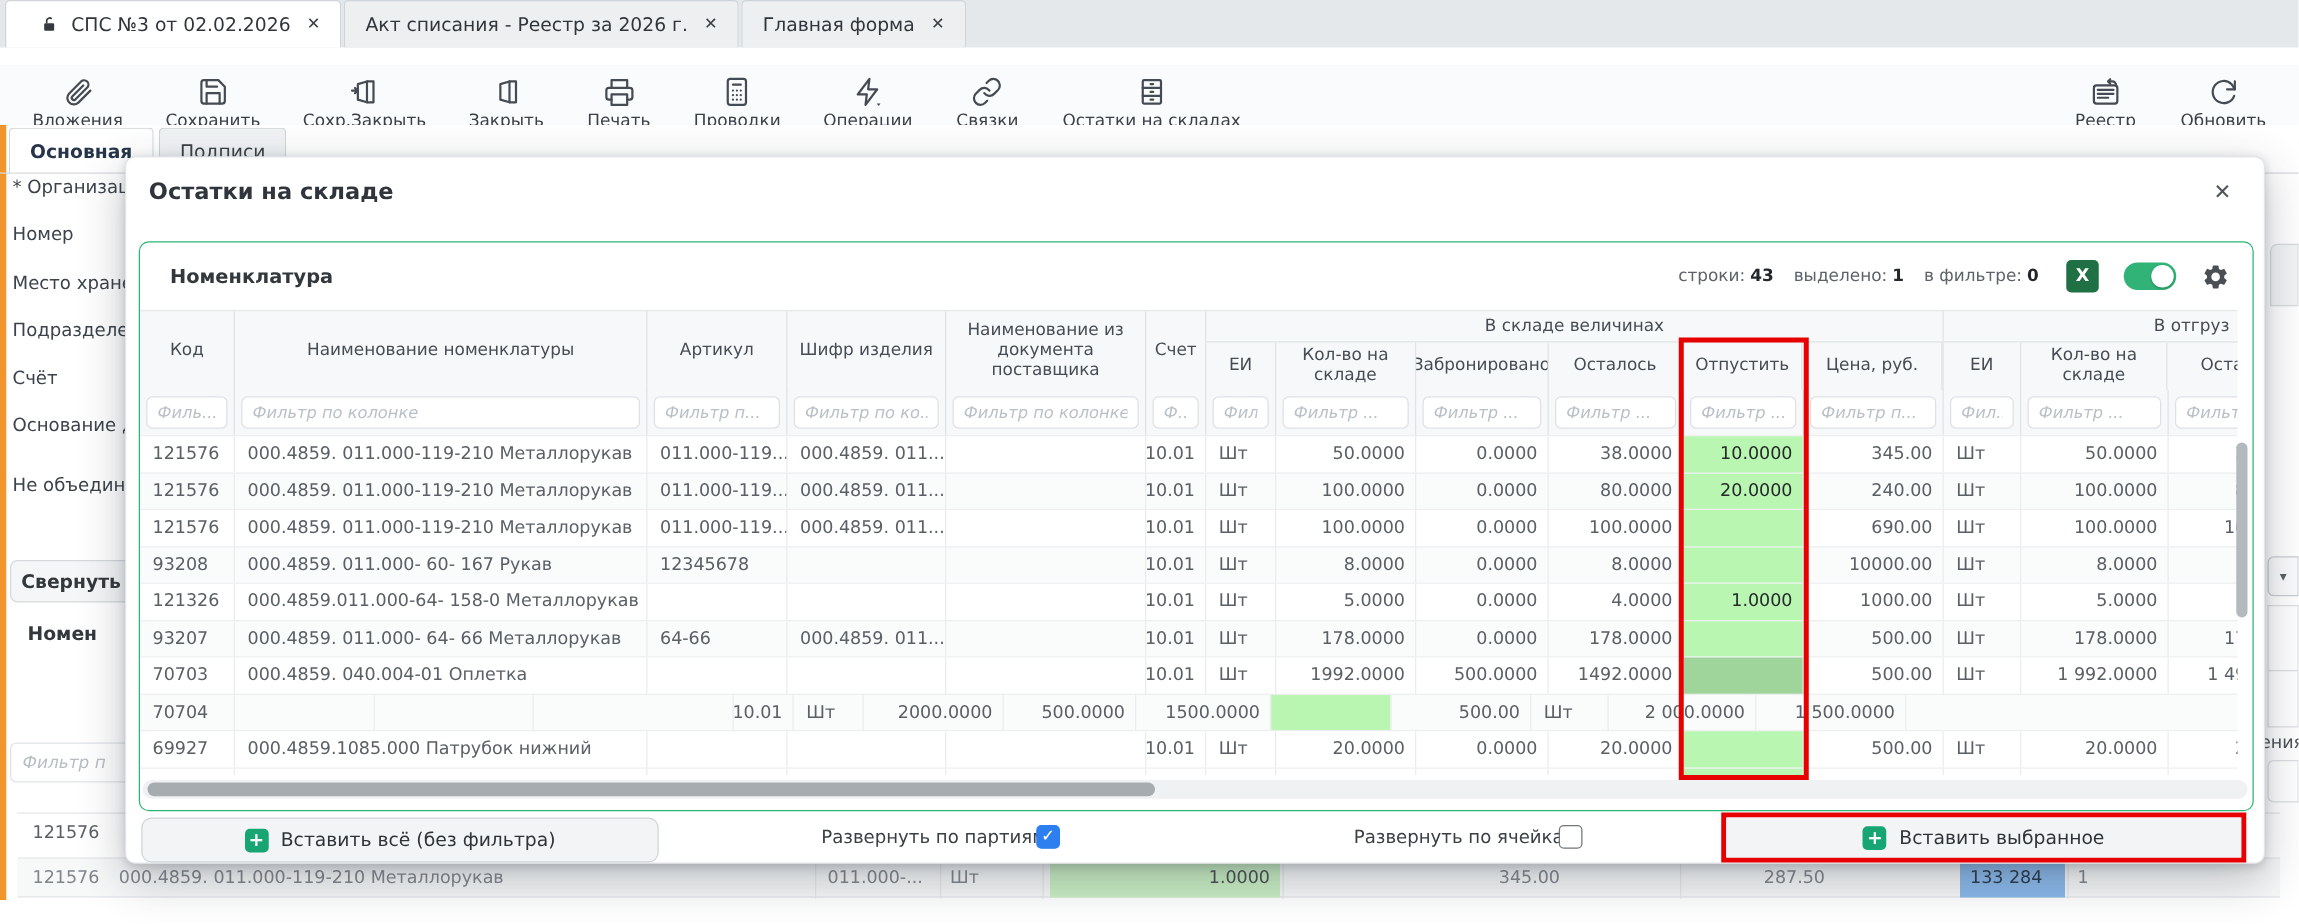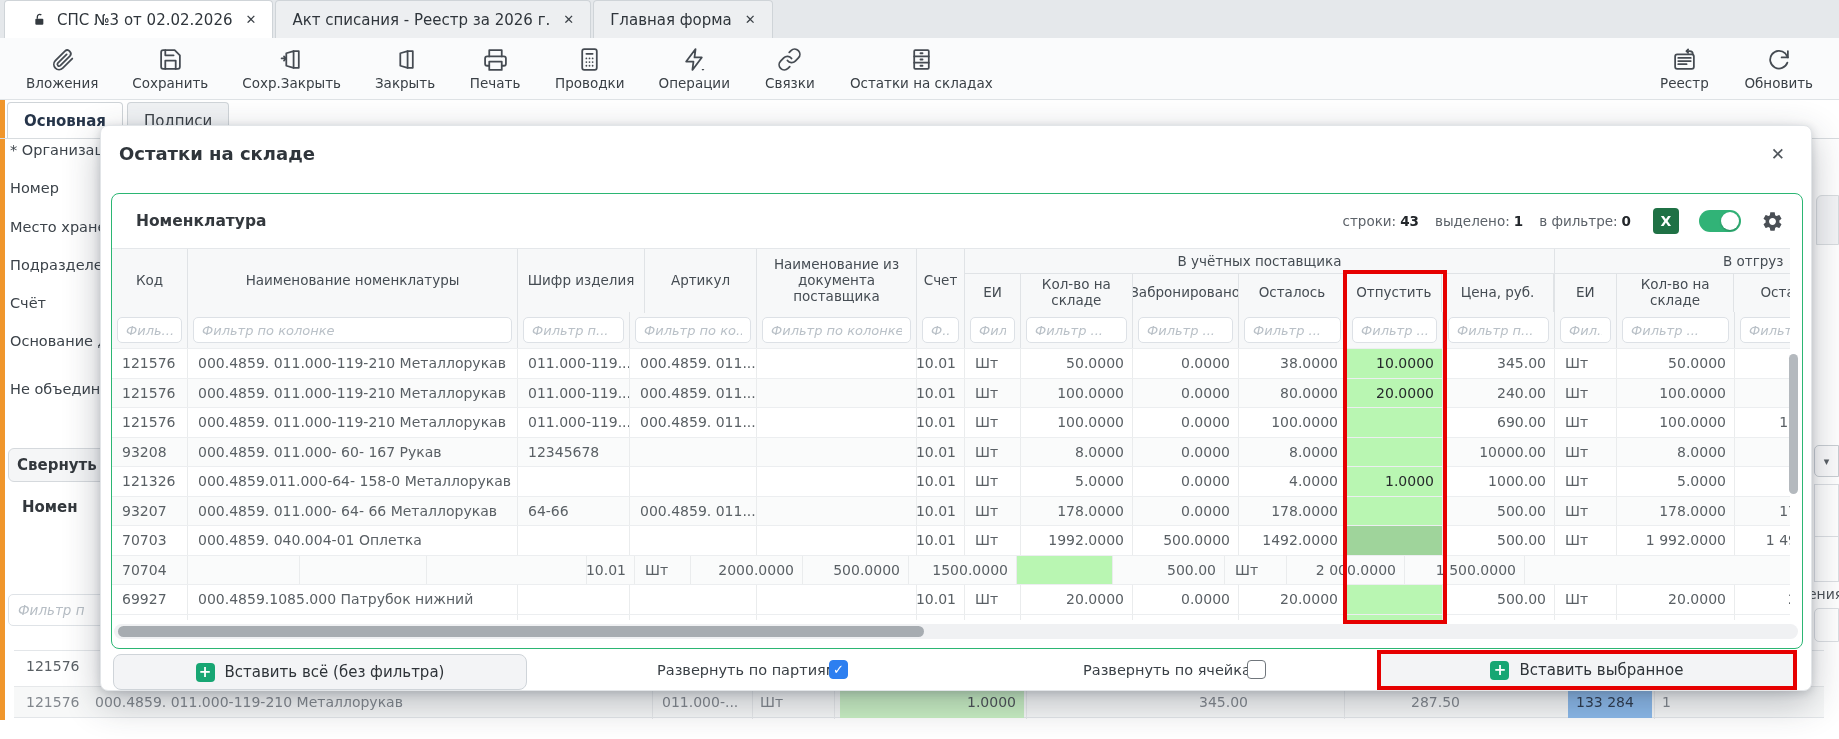--- a/index.html
+++ b/index.html
@@ -8,21 +8,21 @@
   .screen { position:relative; width:1839px; height:739px; background:#fff; overflow:hidden; }
 
   
   .tabbar { position:absolute; left:0; top:0; width:100%; height:38px; background:#e5e8eb; display:flex; align-items:stretch; padding-left:4px; }
   .wtab { display:flex; align-items:center; gap:9px; padding:0 16px; font-size:15px; color:#2f353b; background:#edeff1; border:1px solid #cfd4d8; border-bottom:none; border-radius:4px 4px 0 0; margin-right:2px; cursor:default; white-space:nowrap; }
   .wtab.active { background:#fff; font-weight:400;padding-left:27px; }
   .wtab .tclose { font-size:13px; color:#3c4248; font-weight:700; margin-left:4px; }
   .wtab svg { width:16px; height:16px; color:#343a40; }
 
   
-  .toolbar { position:absolute; left:0; top:38px; width:100%; height:62px; background:#fafbfc; border-bottom:1px solid #dfe3e6; display:flex; justify-content:space-between; align-items:center; padding:0 26px; }
+  .toolbar { position:absolute; left:0; top:52px; width:100%; height:62px; background:#fafbfc; border-bottom:1px solid #dfe3e6; display:flex; justify-content:space-between; align-items:center; padding:0 26px; }
   .tb-group { display:flex; align-items:flex-start; gap:34px; }
   .tb-item { display:flex; flex-direction:column; align-items:center; gap:3px; color:#3c4248; cursor:pointer; min-width:52px; }
   .tb-item svg { width:25px; height:25px; stroke:#454b52; stroke-width:1.7; fill:none; stroke-linecap:round; stroke-linejoin:round; }
   .tb-item .tlabel { font-size:13.5px; color:#3a4046; white-space:nowrap; }
 
   
   .form-bg { position:absolute; left:0; top:100px; width:100%; height:639px; background:#fff; }
   .orange-stripe { position:absolute; left:0; top:0; width:5px; height:620px; background:#f0962c; }
   .form-tabs { position:absolute; left:7px; top:2px; height:37px; display:flex; }
   .ftab { padding:0 16px; display:flex; align-items:center; font-size:15px; border:1px solid #cfd4d8; border-bottom:none; border-radius:4px 4px 0 0; margin-right:4px; background:#f0f2f4; color:#3a4046; }
@@ -316,26 +316,26 @@
               <path fill="currentColor" d="M19.14,12.94c.04-.3.06-.61.06-.94s-.02-.64-.07-.94l2.03-1.58c.18-.14.23-.41.12-.61l-1.92-3.32c-.12-.22-.37-.29-.59-.22l-2.39.96c-.5-.38-1.03-.7-1.62-.94l-.36-2.54c-.04-.24-.24-.41-.48-.41h-3.84c-.24,0-.43.17-.47.41l-.36,2.54c-.59.24-1.13.57-1.62.94l-2.39-.96c-.22-.08-.47,0-.59.22L2.74,8.87c-.12.21-.08.47.12.61l2.03,1.58c-.05.3-.09.63-.09.94s.02.64.07.94l-2.03,1.58c-.18.14-.23.41-.12.61l1.92,3.32c.12.22.37.29.59.22l2.39-.96c.5.38,1.03.7,1.62.94l.36,2.54c.05.24.24.41.48.41h3.84c.24,0,.44-.17.47-.41l.36-2.54c.59-.24,1.13-.57,1.62-.94l2.39.96c.22.08.47,0,.59-.22l1.92-3.32c.12-.22.07-.47-.12-.61l-2.01-1.58zM12,15.6c-1.98,0-3.6-1.62-3.6-3.6s1.62-3.6,3.6-3.6,3.6,1.62,3.6,3.6-1.62,3.6-3.6,3.6z"></path>
             </svg>
         </div>
       </div>
 
       <div class="tview" id="nom-table">
           <div class="ttable">
             <div class="thband">
               <div class="hcell h64" style="width: 76px;">Код</div>
               <div class="hcell h64" style="width: 330px;">Наименование номенклатуры</div>
+              <div class="hcell h64" style="width: 112px;">Артикул</div>
               <div class="hcell h64" style="width: 127px;">Шифр изделия</div>
-              <div class="hcell h64" style="width: 112px;">Артикул</div>
               <div class="hcell h64" style="width: 160px;">Наименование из документа поставщика</div>
               <div class="hcell h64" style="width: 48px;">Счет</div>
               <div class="gwrap" style="width: 590px;">
-                <div class="glabel">В учётных поставщика</div>
+                <div class="glabel">В складе величинах</div>
                 <div class="gnames">
                   <div class="hcell" style="width: 56px; height: 38px;">ЕИ</div>
                   <div class="hcell" style="width: 112px; height: 38px;">Кол-во на складе</div>
                   <div class="hcell" style="width: 106px; height: 38px;">Забронировано</div>
                   <div class="hcell" style="width: 108px; height: 38px;">Осталось</div>
                   <div class="hcell" style="width: 96px; height: 38px;">Отпустить</div>
                   <div class="hcell" style="width: 112px; height: 38px;">Цена, руб.</div>
                 </div>
               </div>
               <div class="gwrap" style="width: 300px;">

